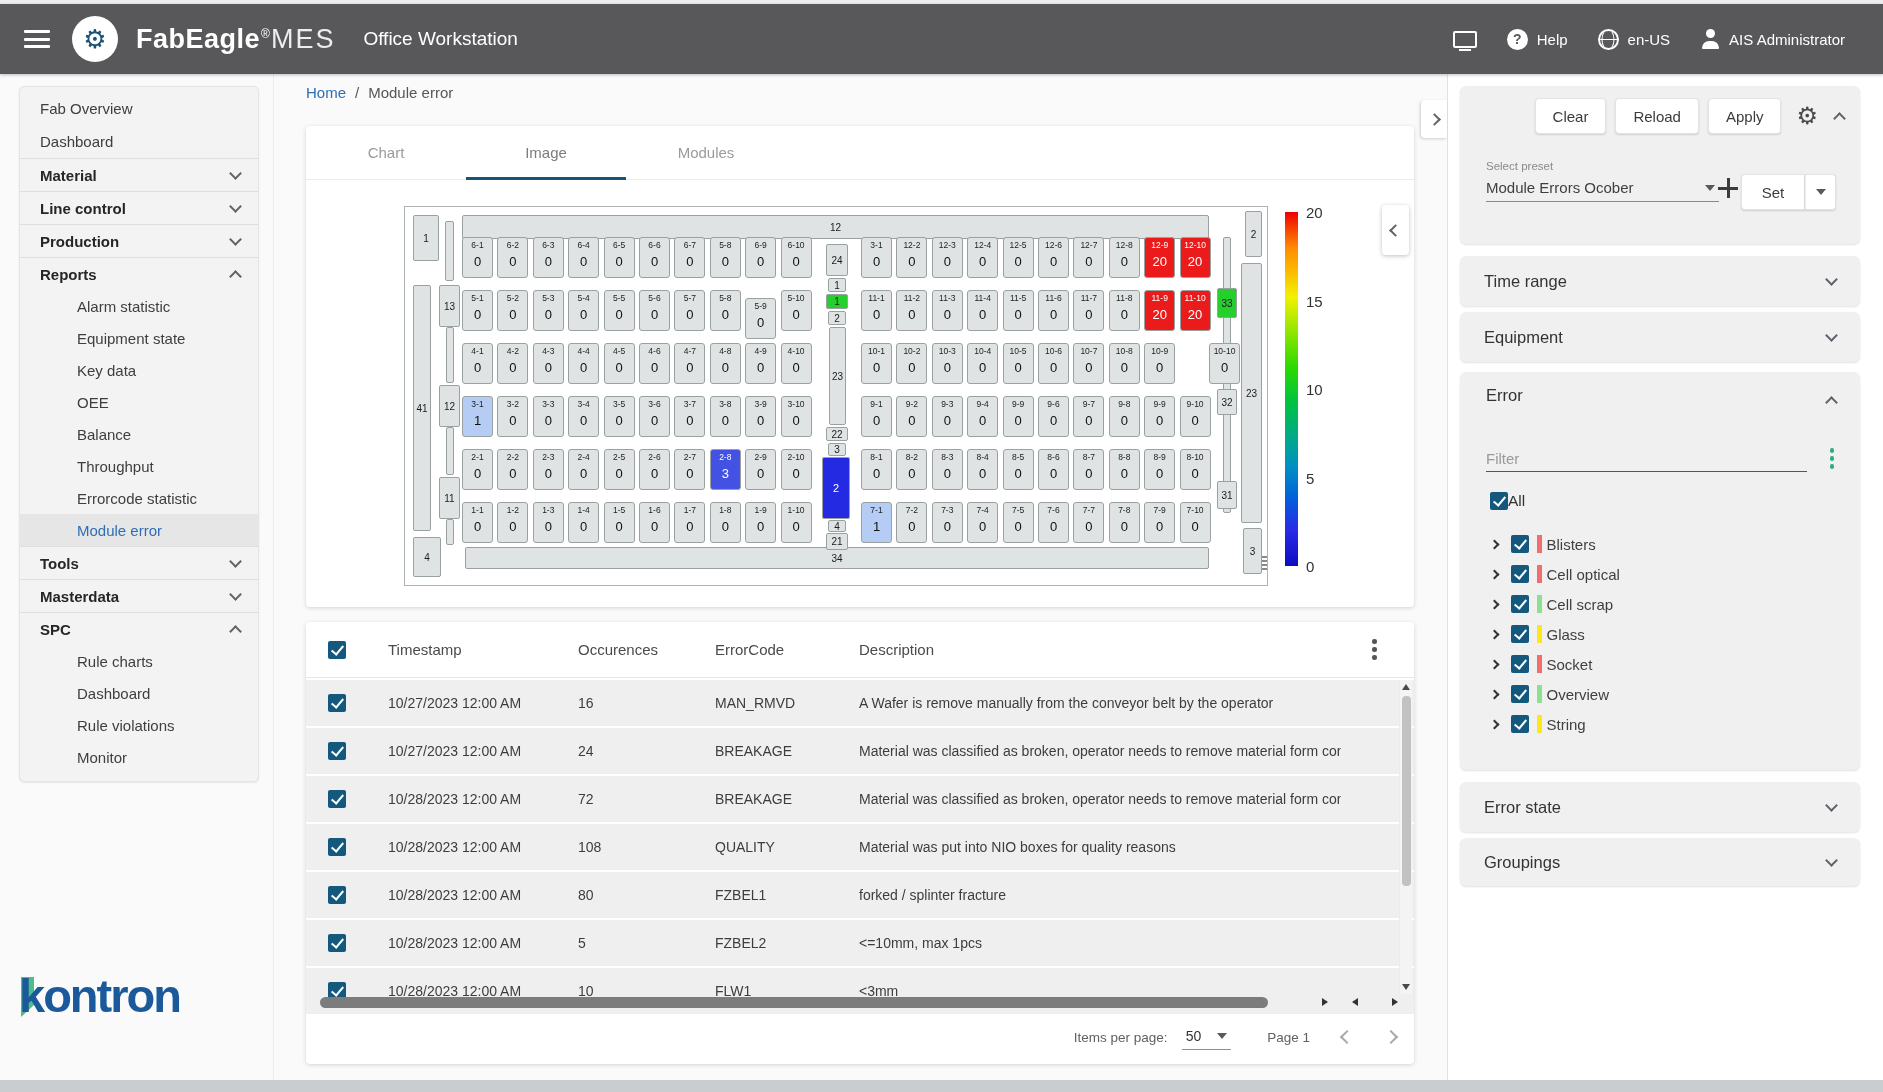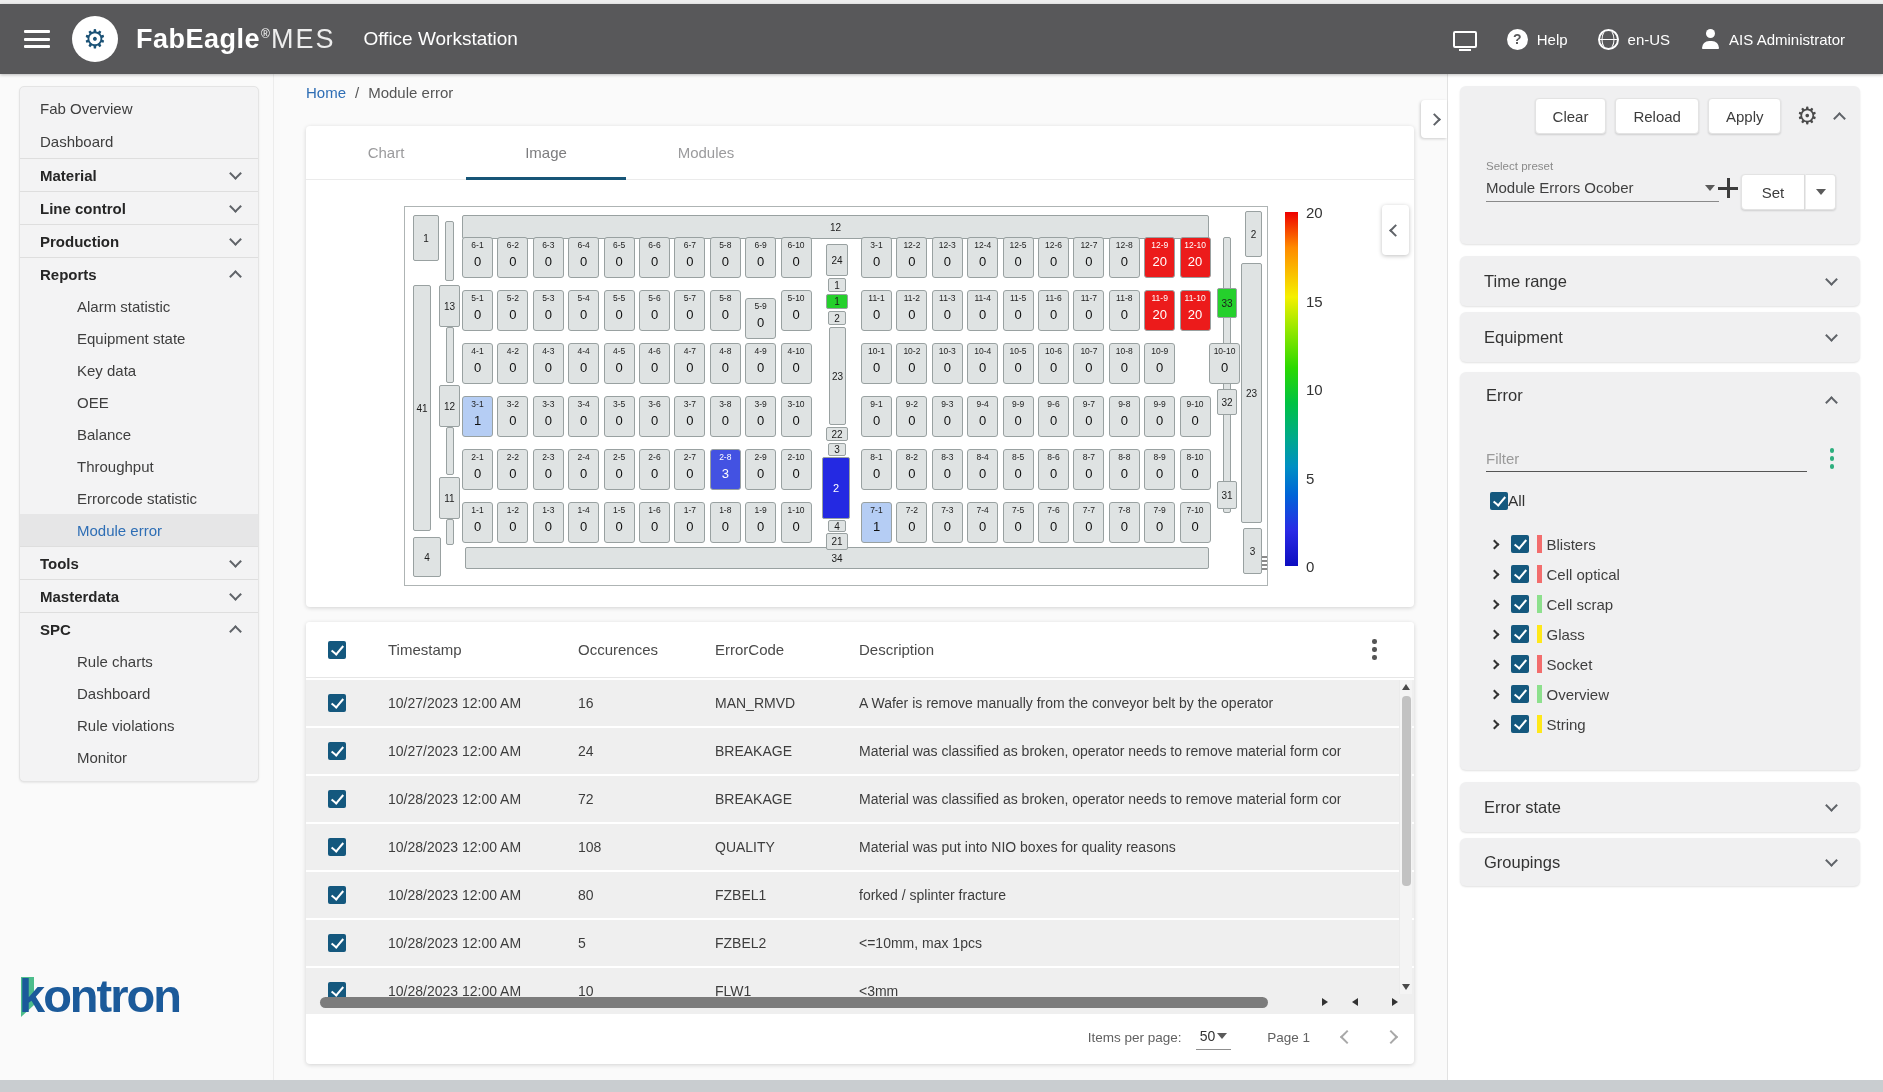--- a/index.html
+++ b/index.html
@@ -140,21 +140,21 @@
 
   .hscroll { position:absolute; left:0; top:374px; width:1108px; height:14px; z-index:4; }
   .hs-thumb { position:absolute; left:14px; top:1px; width:948px; height:11px; background:#7c7c7c; border-radius:6px; cursor:pointer; }
   .hs-arrow { position:absolute; top:2px; width:0; height:0; border-top:4.5px solid transparent; border-bottom:4.5px solid transparent; cursor:pointer; }
   .hs-r1 { left:1016px; border-left:6px solid #333; }
   .hs-l2 { left:1046px; border-right:6px solid #333; }
   .hs-r2 { left:1086px; border-left:6px solid #333; }
 
   .pagination { position:absolute; left:0; right:0; top:392px; height:46px; display:flex; align-items:center; justify-content:flex-end; padding-right:18px; gap:36px; font-size:13.5px; color:#616161; background:#fff; }
   .ipp { display:flex; align-items:center; gap:14px; }
-  .ipp-select { display:flex; align-items:center; gap:2px; border-bottom:1px solid #8f8f8f; padding:3px 4px 5px 4px; cursor:pointer; color:#333; font-size:14px; }
+  .ipp-select { display:flex; align-items:center; gap:16px; border-bottom:1px solid #8f8f8f; padding:3px 4px 5px 4px; cursor:pointer; color:#333; font-size:14px; }
   .pg-nav { display:flex; align-items:center; gap:34px; margin-left:-4px; }
   .pg-nav .ch { border-color:#a8a8a8; width:10px; height:10px; cursor:pointer; }
 
   
   .filter-panel { position:absolute; left:1447px; top:74px; width:436px; bottom:12px; background:#fff; border-left:1px solid #e2e2e2; }
   .fp-card { position:absolute; left:12px; width:400px; background:#f0f0f1; border-radius:6px; box-shadow:0 1px 2px rgba(0,0,0,.12); }
   .fp-preset { top:12px; height:158px; }
   .fp-time { top:182px; height:50px; }
   .fp-equip { top:238px; height:50px; }
   .fp-error { top:298px; height:398px; }

